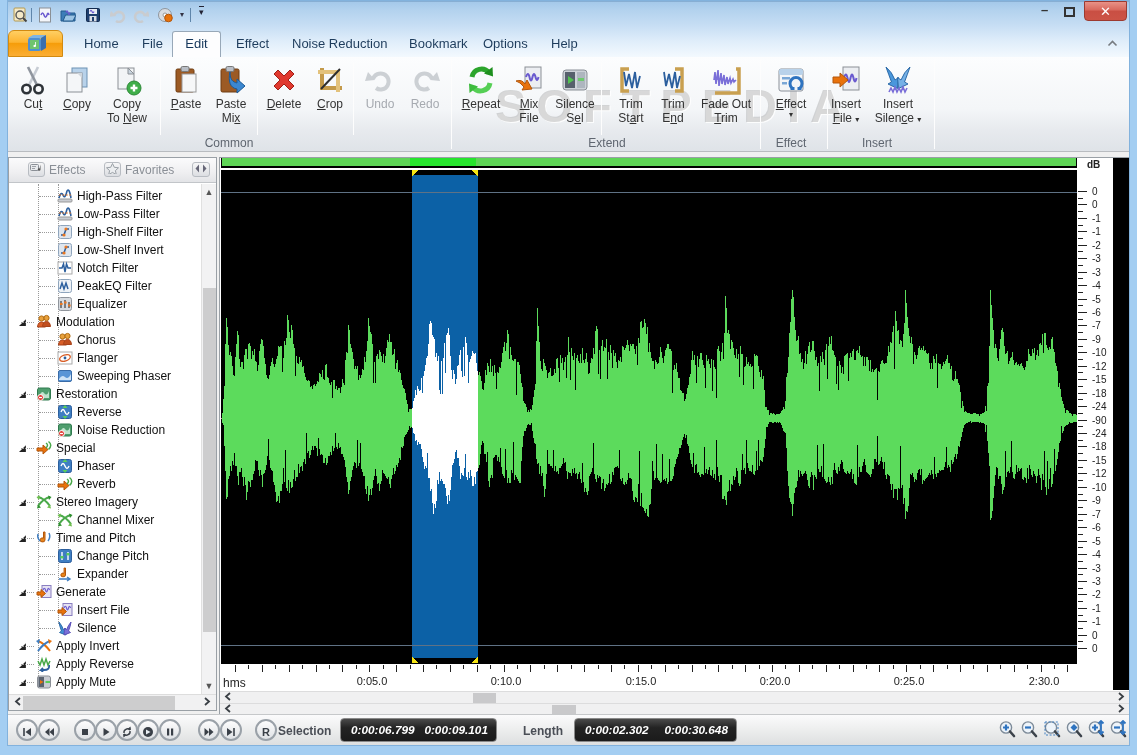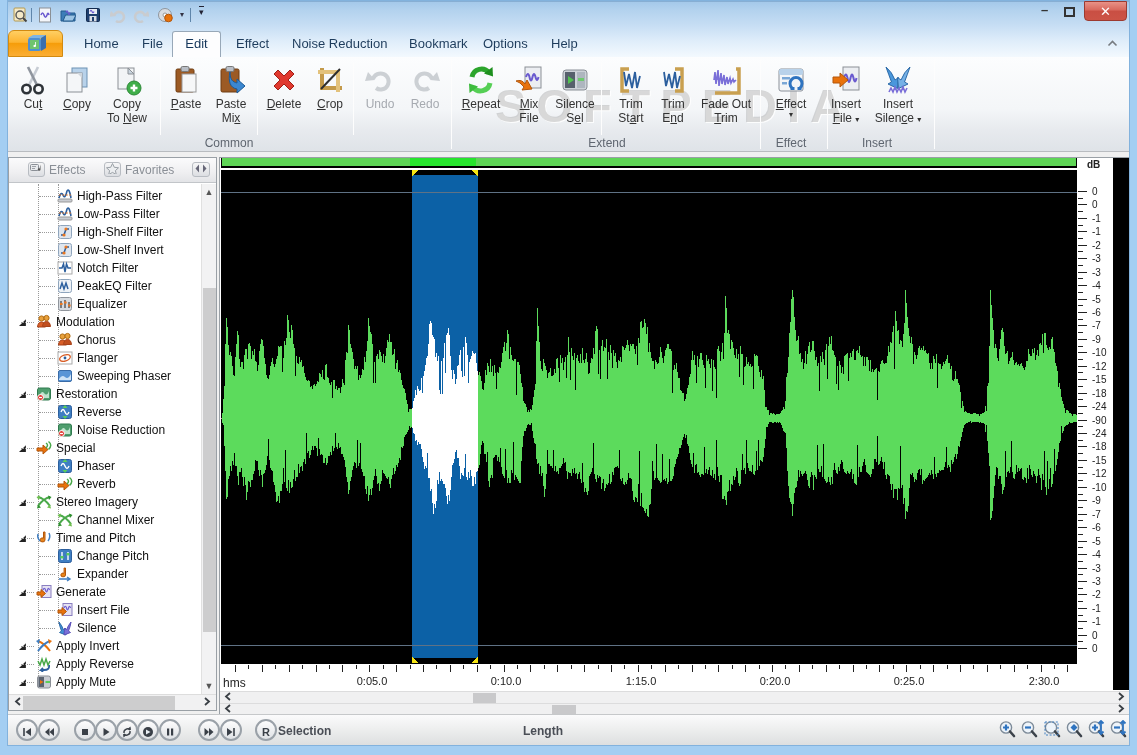--- a/index.html
+++ b/index.html
@@ -804,21 +804,21 @@
         <rect x="1078" y="634.7" width="9" height="1" fill="#222"></rect>
         <text x="1092" y="638.7" class="dbt">0</text>
         <rect x="1078" y="641.4" width="5" height="1" fill="#222"></rect>
         <rect x="1078" y="648.1" width="9" height="1" fill="#222"></rect>
         <text x="1092" y="652.1" class="dbt">0</text>
     <text x="1087" y="168" class="dbt" font-weight="bold">dB</text>
   </svg>
   <div id="hmslab">hms</div>
 <div class="rlab" style="left:130px">0:05.0</div>
       <div class="rlab" style="left:264px">0:10.0</div>
-      <div class="rlab" style="left:399px">1:15.0</div>
+      <div class="rlab" style="left:399px">0:15.0</div>
       <div class="rlab" style="left:533px">0:20.0</div>
       <div class="rlab" style="left:667px">0:25.0</div>
       <div class="rlab" style="left:802px">2:30.0</div>
   <div class="wsrow" style="top:533px">
     <div class="wsarr" style="left:4px"><svg width="8" height="9" viewBox="0 0 8 9">
             <path d="M6 1 L2 4.5 6 8" fill="none" stroke="#3a3f45" stroke-width="1.8"></path>
           </svg></div>
     <div class="wsthumb" style="left:253px;width:23px"></div>
     <div class="wsarr" style="right:4px"><svg width="8" height="9" viewBox="0 0 8 9">
             <path d="M2 1 L6 4.5 2 8" fill="none" stroke="#3a3f45" stroke-width="1.8"></path>
@@ -865,21 +865,29 @@
       <div class="pb" style="left:191px"><svg width="12" height="12" viewBox="0 0 12 12">
           <path d="M1.5 2 L6 6 1.5 10z" fill="#3a4048"></path>
           <path d="M6 2 L10.5 6 6 10z" fill="#3a4048"></path>
         </svg></div>
       <div class="pb" style="left:213px"><svg width="12" height="12" viewBox="0 0 12 12">
           <path d="M2 2 L7.5 6 2 10z" fill="#3a4048"></path>
           <path d="M9 2v8" stroke="#3a4048" stroke-width="1.6"></path>
         </svg></div>
       <div class="pb" style="left:248px"><span style="font:bold 11px 'Liberation Sans',sans-serif;color:#3a4048">R</span></div>
   <div class="blab" style="left:271px">Selection</div>
+  <div class="tbox" style="left:333px;width:157px">
+        <span style="left:10px">0:00:06.799</span>
+        <span style="right:8px">0:00:09.101</span>
+      </div>
   <div class="blab" style="left:516px">Length</div>
+  <div class="tbox" style="left:567px;width:163px">
+        <span style="left:10px">0:00:02.302</span>
+        <span style="right:8px">0:00:30.648</span>
+      </div>
 <div class="zb" style="left:991px"><svg width="19" height="19" viewBox="0 0 19 19">
           <circle cx="8" cy="7.5" r="5.6" fill="#eef4fa" stroke="#7d8b99" stroke-width="1.4"></circle>
           <path d="M12 11.5 L16 16" stroke="#3c434b" stroke-width="2.6" stroke-linecap="round"></path>
           <path d="M8 4.5v6M5 7.5h6" stroke="#2f74c0" stroke-width="2.2"></path>
         </svg></div>
       <div class="zb" style="left:1013px"><svg width="19" height="19" viewBox="0 0 19 19">
           <circle cx="8" cy="7.5" r="5.6" fill="#eef4fa" stroke="#7d8b99" stroke-width="1.4"></circle>
           <path d="M12 11.5 L16 16" stroke="#3c434b" stroke-width="2.6" stroke-linecap="round"></path>
           <path d="M5 7.5h6" stroke="#2f74c0" stroke-width="2.2"></path>
         </svg></div>

